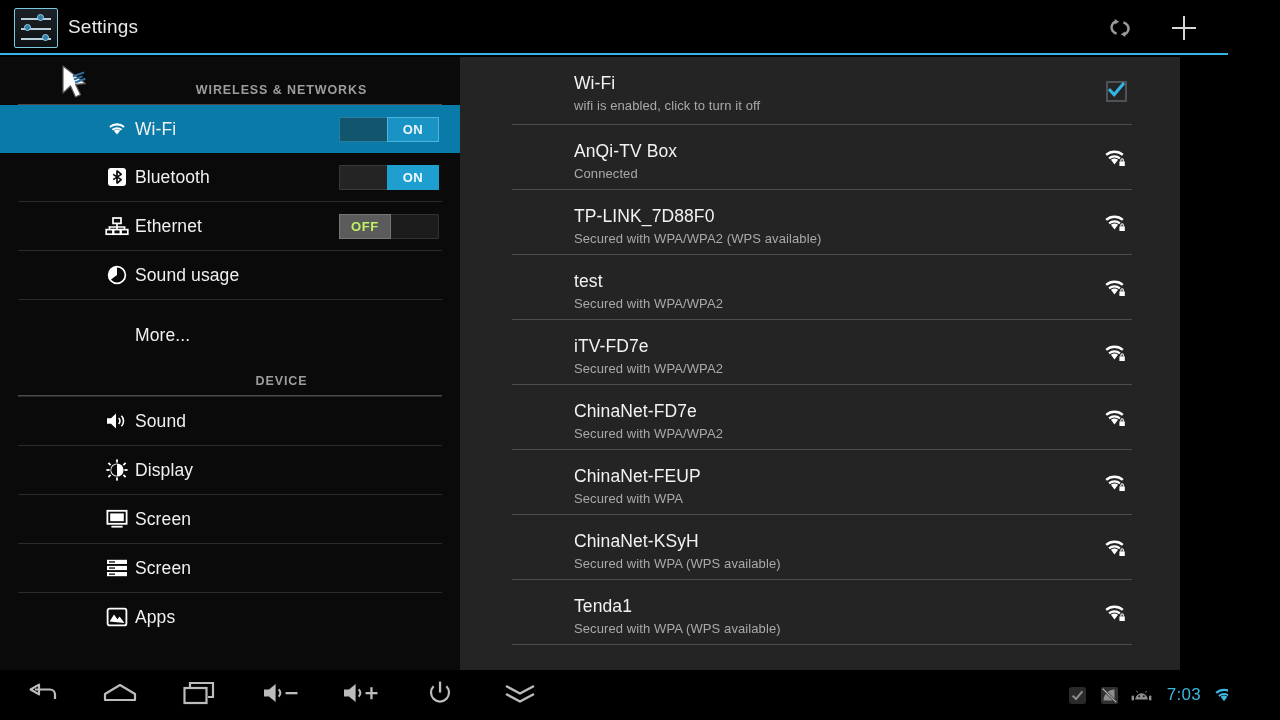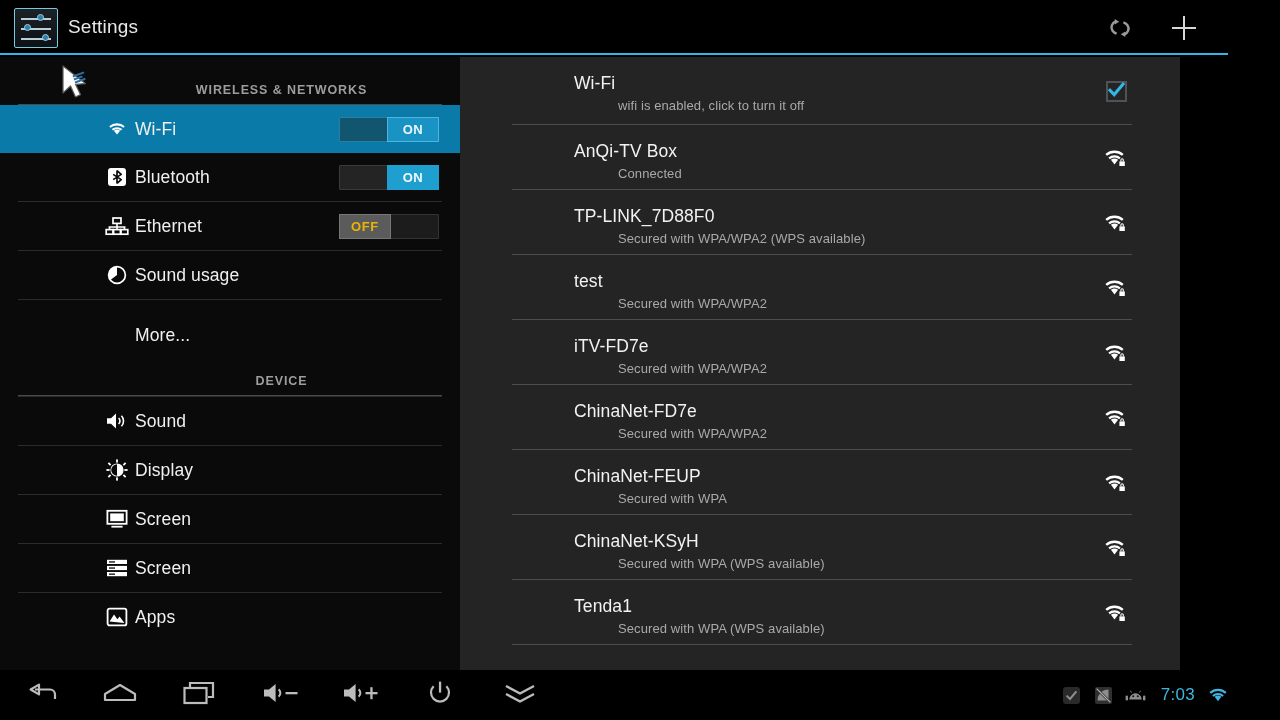--- a/index.html
+++ b/index.html
@@ -65,48 +65,48 @@
   .toggle .thumb{
     position:absolute;top:0;width:52px;height:25px;
     display:flex;align-items:center;justify-content:center;
     font-size:13px;font-weight:bold;letter-spacing:.6px;box-sizing:border-box;
   }
   .toggle.on-wifi{background:#12556e;border:1px solid #2c7e9c;}
   .toggle.on-wifi .thumb{right:-1px;top:-1px;background:#1993c4;border:1px solid #4fb4dd;color:#eaf6fb;}
   .toggle.on-bt{background:#242424;border:1px solid #3a3a3a;}
   .toggle.on-bt .thumb{right:-1px;top:-1px;background:#1e9fd0;border:1px solid #1e9fd0;color:#f2fbff;}
   .toggle.off{background:#1c1c1c;border:1px solid #333;}
-  .toggle.off .thumb{left:-1px;top:-1px;background:#5b5b5b;border:1px solid #767676;color:#eab308;}
+  .toggle.off .thumb{left:-1px;top:-1px;background:#5b5b5b;border:1px solid #767676;color:#bef264;}
 
   
   #content{
     position:absolute;left:460px;top:57px;width:720px;height:613px;
     background:#242424;overflow:hidden;
   }
   .w-row{position:relative;height:65px;cursor:pointer;}
   .w-row.header{height:68px;}
   .w-title{
     position:absolute;left:114px;top:16px;font-size:17.5px;color:#f2f2f2;letter-spacing:.1px;
   }
   .w-row.header .w-title{top:16px;}
   .w-sub{
-    position:absolute;left:114px;top:41px;font-size:13px;color:#a9a9a9;letter-spacing:.1px;margin-left:44px;
+    position:absolute;left:114px;top:41px;font-size:13px;color:#a9a9a9;letter-spacing:.1px;
   }
   .w-rule{position:absolute;left:52px;right:48px;bottom:0;height:1px;background:#4d4d4d;}
   .w-right{position:absolute;right:44px;top:0;height:65px;width:40px;
     display:flex;align-items:center;justify-content:center;}
   .w-row.header .w-right{height:68px;}
   .cbox{width:21px;height:21px;border:2px solid #4d5356;background:transparent;
     position:relative;box-sizing:border-box;}
 
   
   #navbar{position:absolute;left:0;top:670px;width:1280px;height:50px;background:#000;}
   .nav-btn{position:absolute;top:0;height:50px;width:78px;
     display:flex;align-items:center;justify-content:center;cursor:pointer;}
-  #sys-tray{position:absolute;right:14px;top:0;height:50px;display:flex;align-items:center;}
+  #sys-tray{position:absolute;right:8px;top:0;height:50px;display:flex;align-items:center;}
   .tray-icon{width:22px;height:22px;margin:0 5px;display:flex;align-items:center;justify-content:center;}
   #clock{font-size:17px;color:#3fb6e0;margin:0 7px 0 9px;letter-spacing:.3px;}
 
   
   #cursor{position:absolute;left:61px;top:64px;width:34px;height:40px;pointer-events:none;}
 </style>
 </head>
 <body>
 
 <div id="screen">

